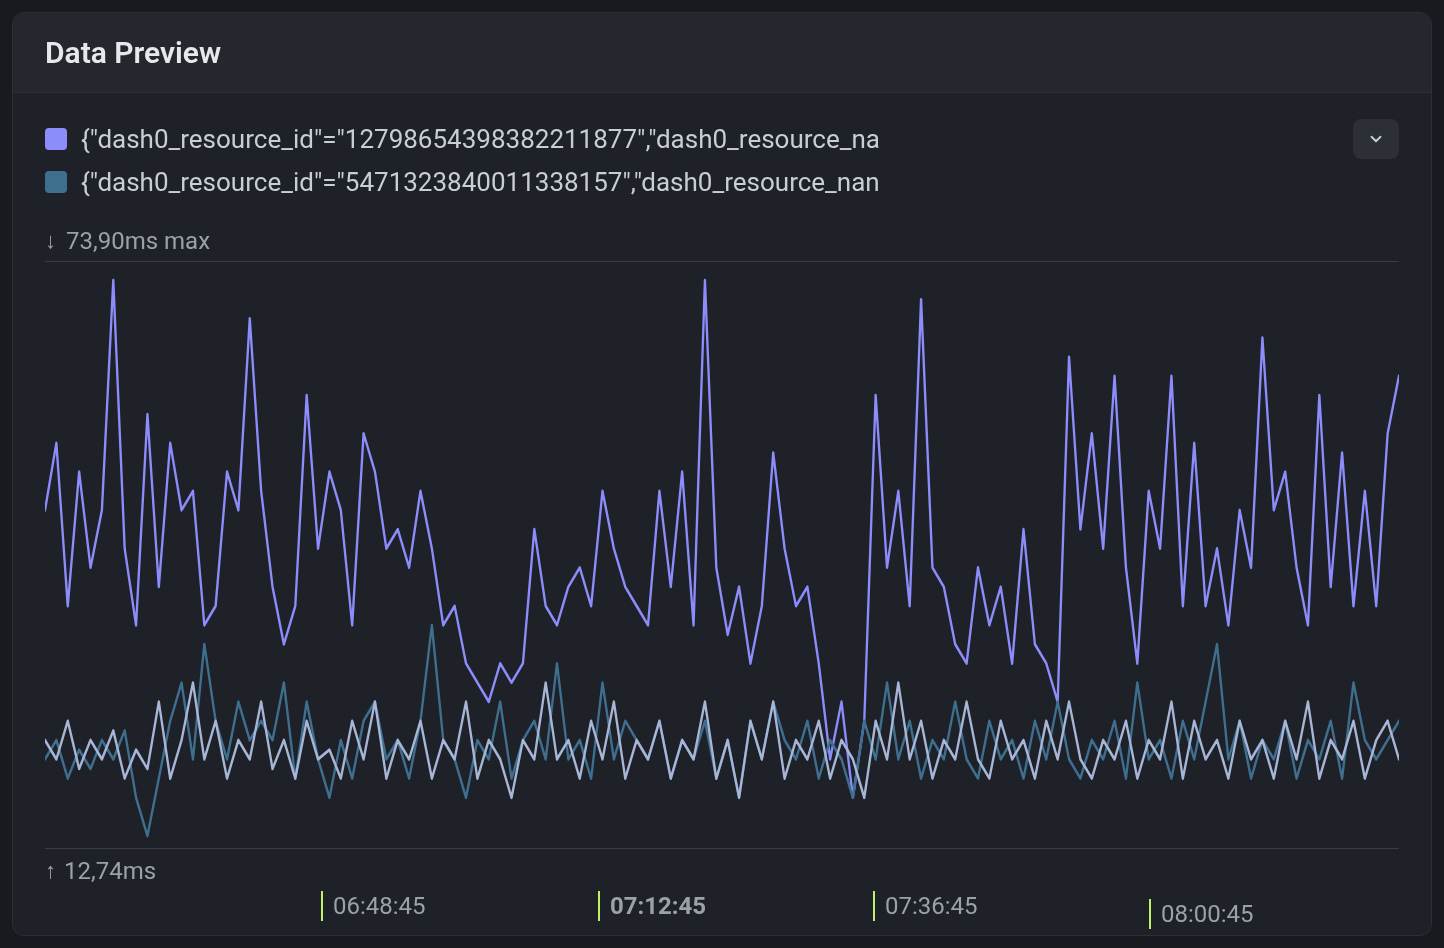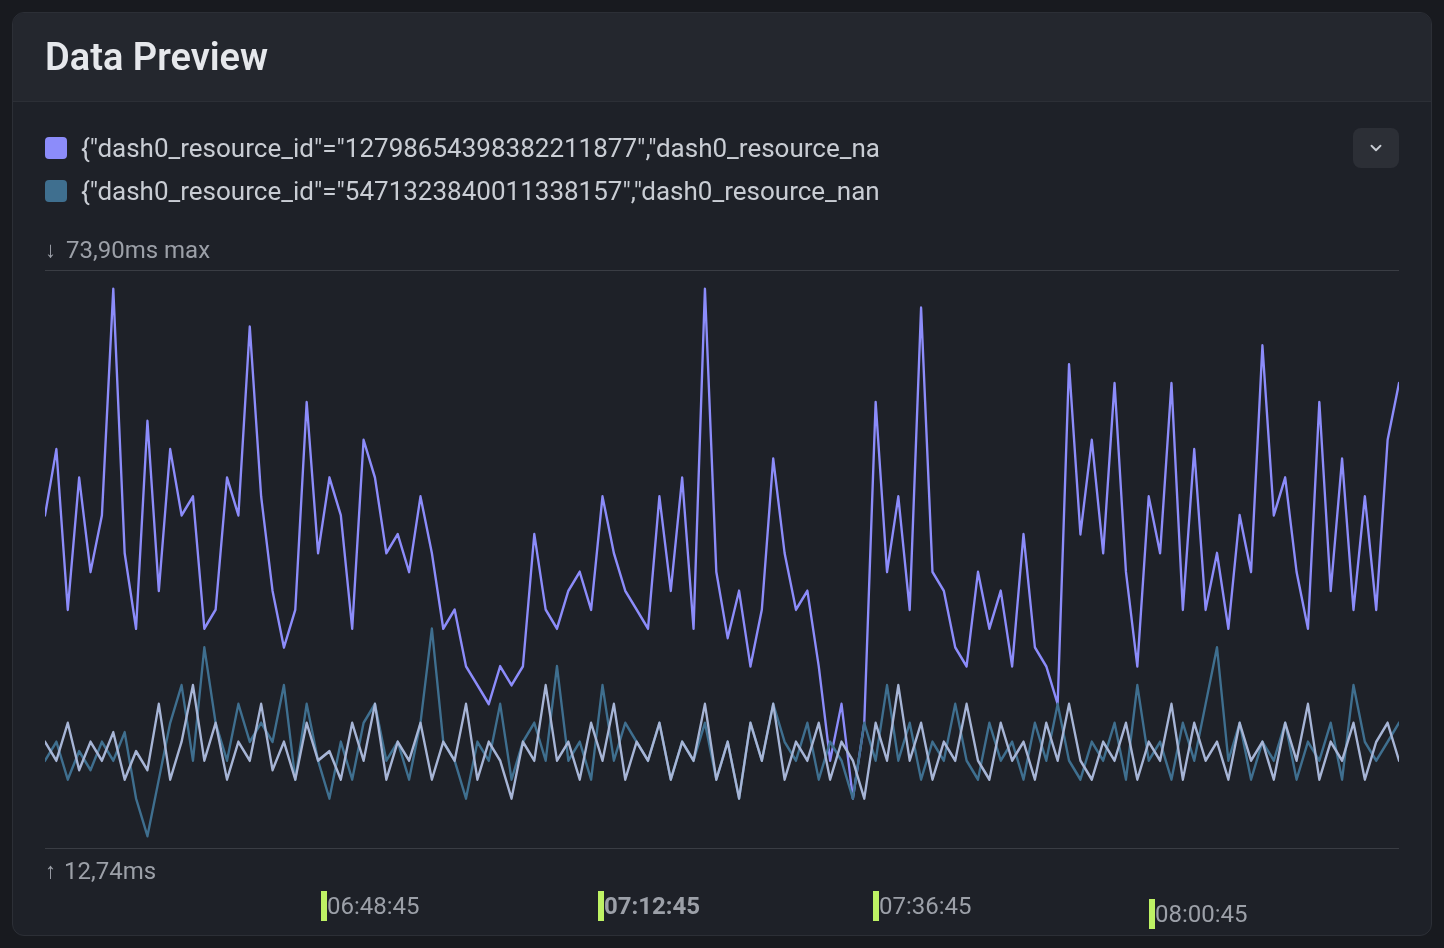--- a/index.html
+++ b/index.html
@@ -21,21 +21,21 @@
     display: flex;
     flex-direction: column;
     overflow: hidden;
   }
   .panel-header {
     background: #24272e;
     padding: 22px 32px;
     border-bottom: 1px solid #2c2f36;
   }
   .panel-title {
-    font-size: 38px;
+    font-size: 30px;
     font-weight: 600;
     color: #e6e8ec;
   }
   .legend-area {
     padding: 26px 32px 8px 32px;
   }
   .legend-row {
     display: flex;
     align-items: center;
     gap: 14px;
@@ -87,21 +87,22 @@
     display: flex;
     padding: 0 32px 24px 32px;
     font-size: 24px;
     color: #9ca0a8;
     position: relative;
     height: 44px;
   }
   .x-tick {
     position: absolute;
     transform: translateX(0);
-    border-left: 6px solid #bef264;
+    border-left: 2px solid #bef264;
+    padding-left: 10px;
     height: 30px;
     line-height: 30px;
   }
   .x-left-label{
     display:flex; align-items:center; gap:8px;
   }
 </style>
 </head>
 <body>
 

